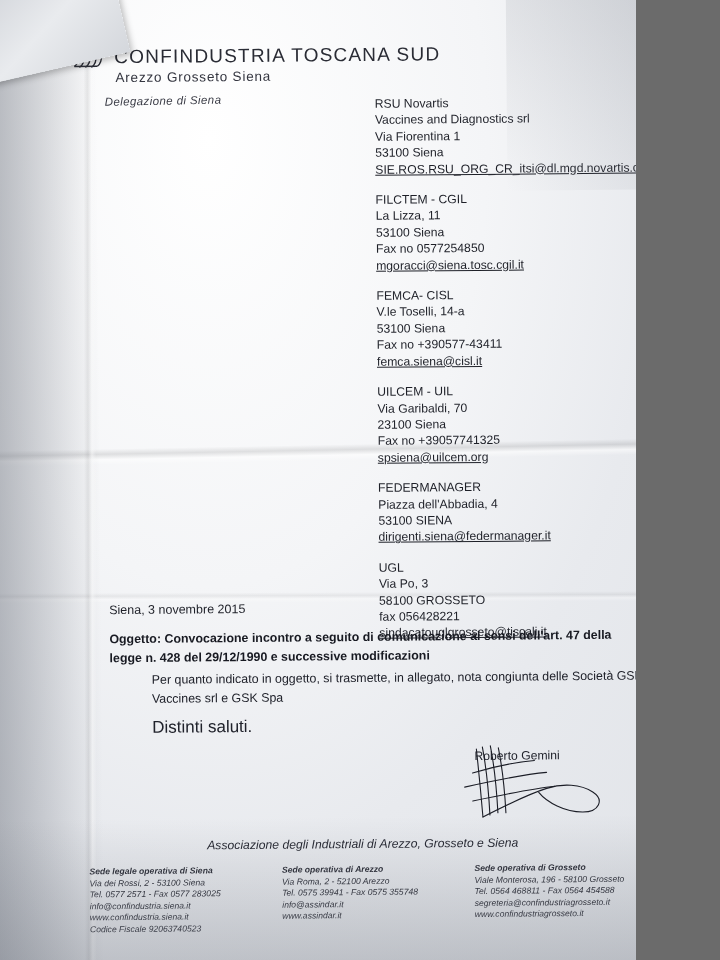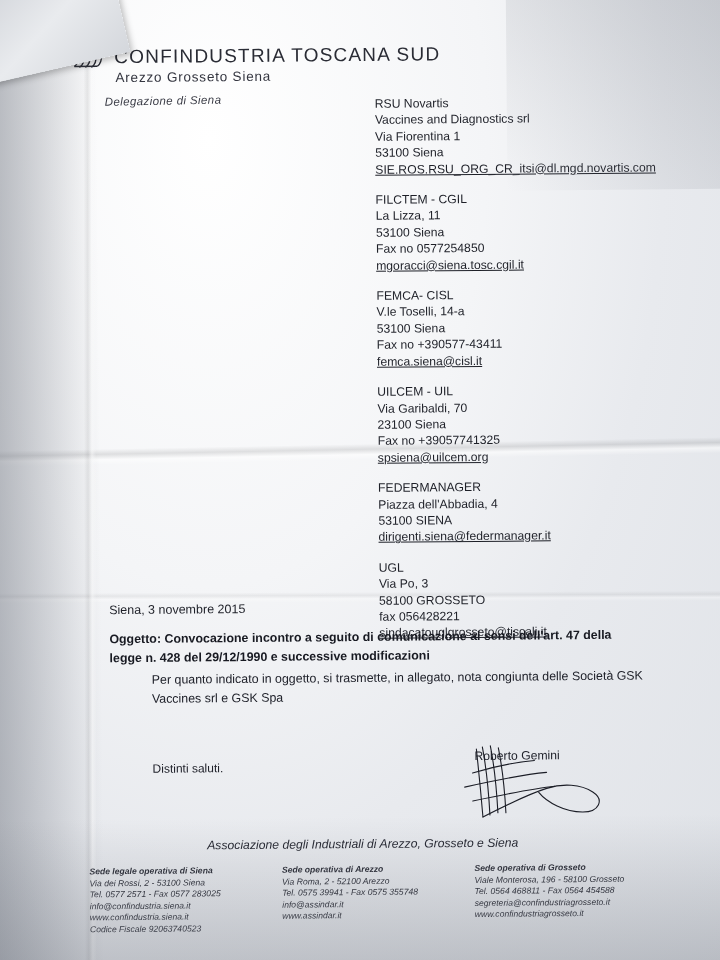--- a/index.html
+++ b/index.html
@@ -2,21 +2,21 @@
 <html><head>
 <meta charset="utf-8">
 <style>
   html, body {
     margin: 0;
     padding: 0;
     background: #6b6b6b;
   }
   #page {
     position: relative;
-    width: 720px;
+    width: 636px;
     height: 960px;
     overflow: hidden;
     background: #7f1d1d;
     font-family: "Liberation Sans", sans-serif;
   }
   
   #paper {
     position: absolute;
     left: -10px;
     top: -8px;
@@ -131,22 +131,21 @@
     color: #181a22;
   }
   .para1 {
     position: absolute; left: 160px; top: 677px;
     width: 500px;
     font-size: 12.4px;
     line-height: 19px;
   }
   .para2 {
     position: absolute; left: 160px; top: 724px;
-    font-size: 12px;
-    margin-top: 44px;
+    font-size: 17px;
   }
   .signer {
     position: absolute; left: 482px; top: 758px;
     font-size: 12.2px;
   }
   .signature {
     position: absolute; left: 450px; top: 752px;
     width: 190px; height: 80px;
     pointer-events: none;
   }

